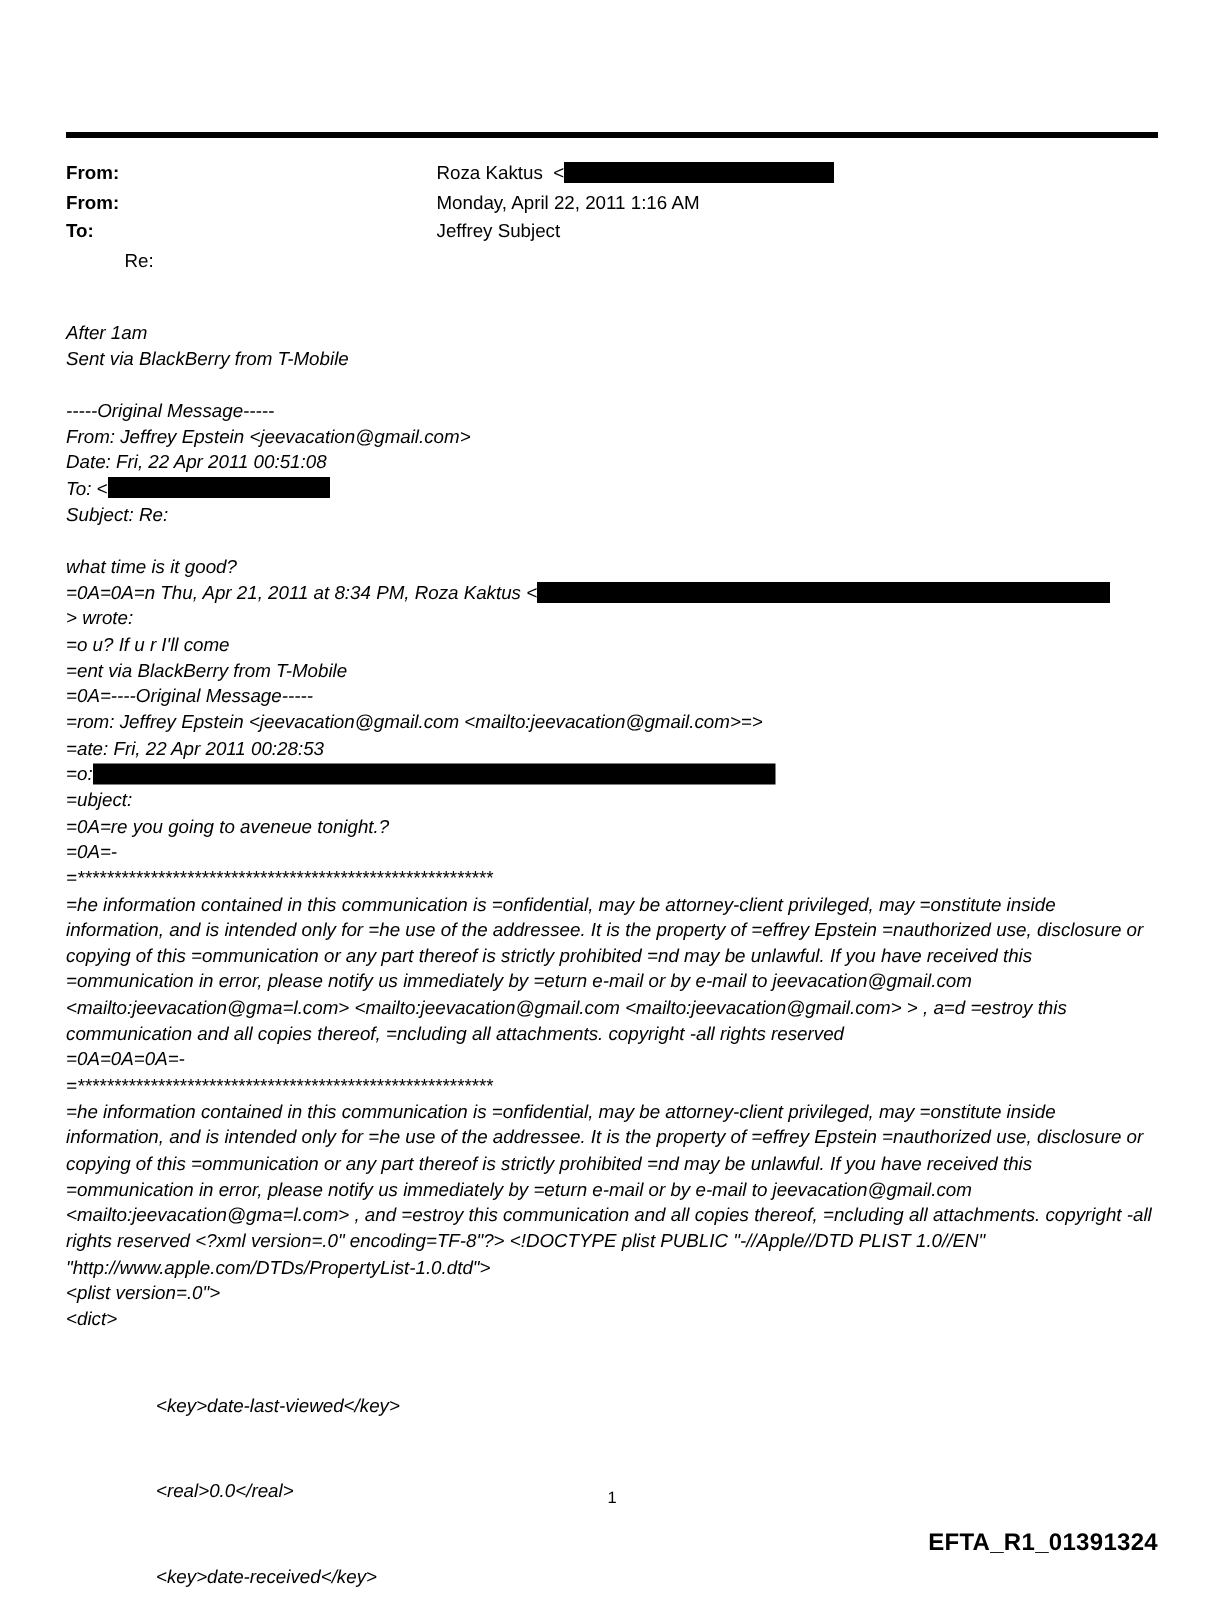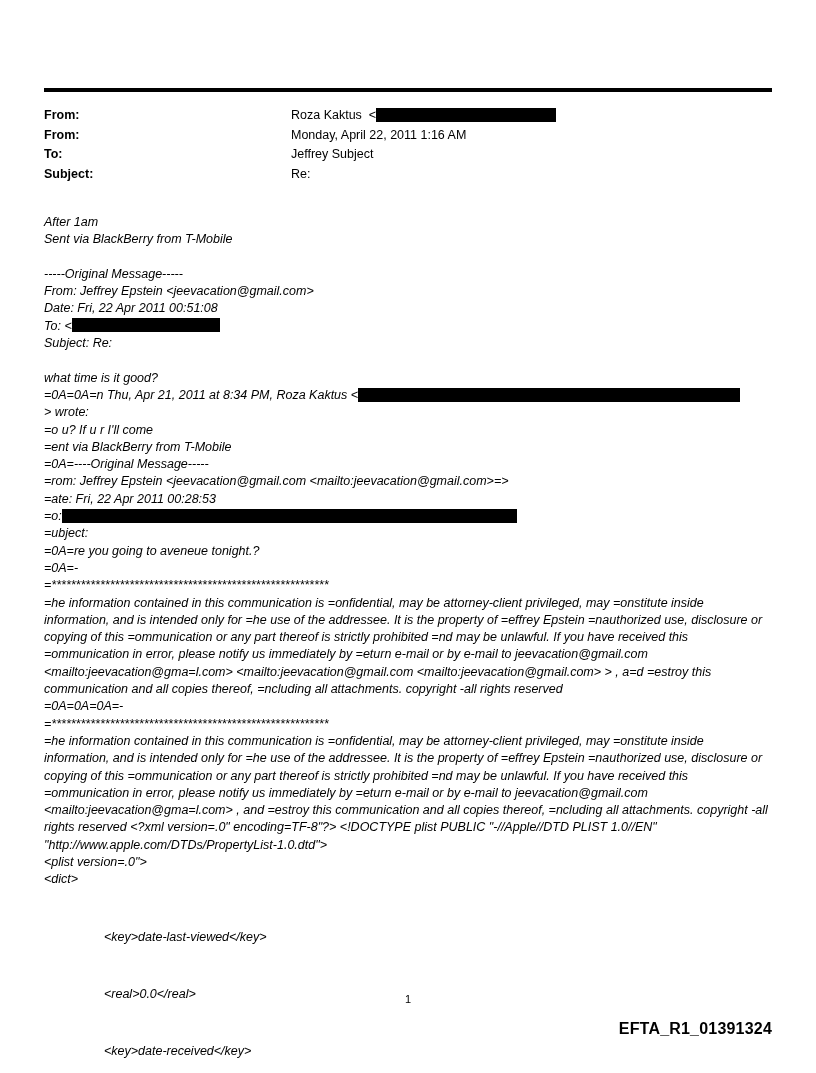--- a/index.html
+++ b/index.html
@@ -119,21 +119,20 @@
     </div>
     <div class="hdr-row">
       <div class="hdr-label">From:</div>
       <div class="hdr-value">Monday, April 22, 2011 1:16 AM</div>
     </div>
     <div class="hdr-row">
       <div class="hdr-label">To:</div>
       <div class="hdr-value">Jeffrey Subject</div>
     </div>
     <div class="hdr-row">
-      <div class="hdr-label">Subject:</div>
       <div class="hdr-value">Re:</div>
     </div>
   </div>
 
   <div class="body-block" id="body-block"><div class="line"><span>After 1am</span></div><div class="line"><span>Sent via BlackBerry from T-Mobile</span></div><div class="line blank"><span></span></div><div class="line"><span>-----Original Message-----</span></div><div class="line"><span>From: Jeffrey Epstein &lt;jeevacation@gmail.com&gt;</span></div><div class="line"><span>Date: Fri, 22 Apr 2011 00:51:08</span></div><div class="line"><span>To: &lt;</span><span class="redact redact-inline" style="width: 148px;"></span></div><div class="line"><span>Subject: Re:</span></div><div class="line blank"><span></span></div><div class="line"><span>what time is it good?</span></div><div class="line"><span>=0A=0A=n Thu, Apr 21, 2011 at 8:34 PM, Roza Kaktus &lt;</span><span class="redact redact-inline" style="width: 382px;"></span></div><div class="line"><span>&gt; wrote:</span></div><div class="line"><span>=o u? If u r I'll come</span></div><div class="line"><span>=ent via BlackBerry from T-Mobile</span></div><div class="line"><span>=0A=----Original Message-----</span></div><div class="line"><span>=rom: Jeffrey Epstein &lt;jeevacation@gmail.com &lt;mailto:jeevacation@gmail.com&gt;=&gt;</span></div><div class="line"><span>=ate: Fri, 22 Apr 2011 00:28:53</span></div><div class="line"><span>=o:</span><span class="redact redact-inline" style="width: 455px;"></span></div><div class="line"><span>=ubject:</span></div><div class="line"><span>=0A=re you going to aveneue tonight.?</span></div><div class="line"><span>=0A=-</span></div><div class="line"><span>=*********************************************************</span></div><div class="line wrapline"><span>=he information contained in this communication is =onfidential, may be attorney-client privileged, may =onstitute inside information, and is intended only for =he use of the addressee. It is the property of =effrey Epstein =nauthorized use, disclosure or copying of this =ommunication or any part thereof is strictly prohibited =nd may be unlawful. If you have received this =ommunication in error, please notify us immediately by =eturn e-mail or by e-mail to jeevacation@gmail.com &lt;mailto:jeevacation@gma=l.com&gt;  &lt;mailto:jeevacation@gmail.com &lt;mailto:jeevacation@gmail.com&gt; &gt; , a=d =estroy this communication and all copies thereof, =ncluding all attachments. copyright -all rights reserved</span></div><div class="line"><span>=0A=0A=0A=-</span></div><div class="line"><span>=*********************************************************</span></div><div class="line wrapline"><span>=he information contained in this communication is =onfidential, may be attorney-client privileged, may =onstitute inside information, and is intended only for =he use of the addressee. It is the property of =effrey Epstein =nauthorized use, disclosure or copying of this =ommunication or any part thereof is strictly prohibited =nd may be unlawful. If you have received this =ommunication in error, please notify us immediately by =eturn e-mail or by e-mail to jeevacation@gmail.com &lt;mailto:jeevacation@gma=l.com&gt; , and =estroy this communication and all copies thereof, =ncluding all attachments. copyright -all rights reserved &lt;?xml version=.0" encoding=TF-8"?&gt; &lt;!DOCTYPE plist PUBLIC "-//Apple//DTD PLIST 1.0//EN" "http://www.apple.com/DTDs/PropertyList-1.0.dtd"&gt;</span></div><div class="line"><span>&lt;plist version=.0"&gt;</span></div><div class="line"><span>&lt;dict&gt;</span></div><div class="line indent"><span>&lt;key&gt;date-last-viewed&lt;/key&gt;</span></div><div class="line indent"><span>&lt;real&gt;0.0&lt;/real&gt;</span></div><div class="line indent"><span>&lt;key&gt;date-received&lt;/key&gt;</span></div></div>
 
   <div class="page-number">1</div>
 
   <div class="footer-id">EFTA_R1_01391324</div>
 

